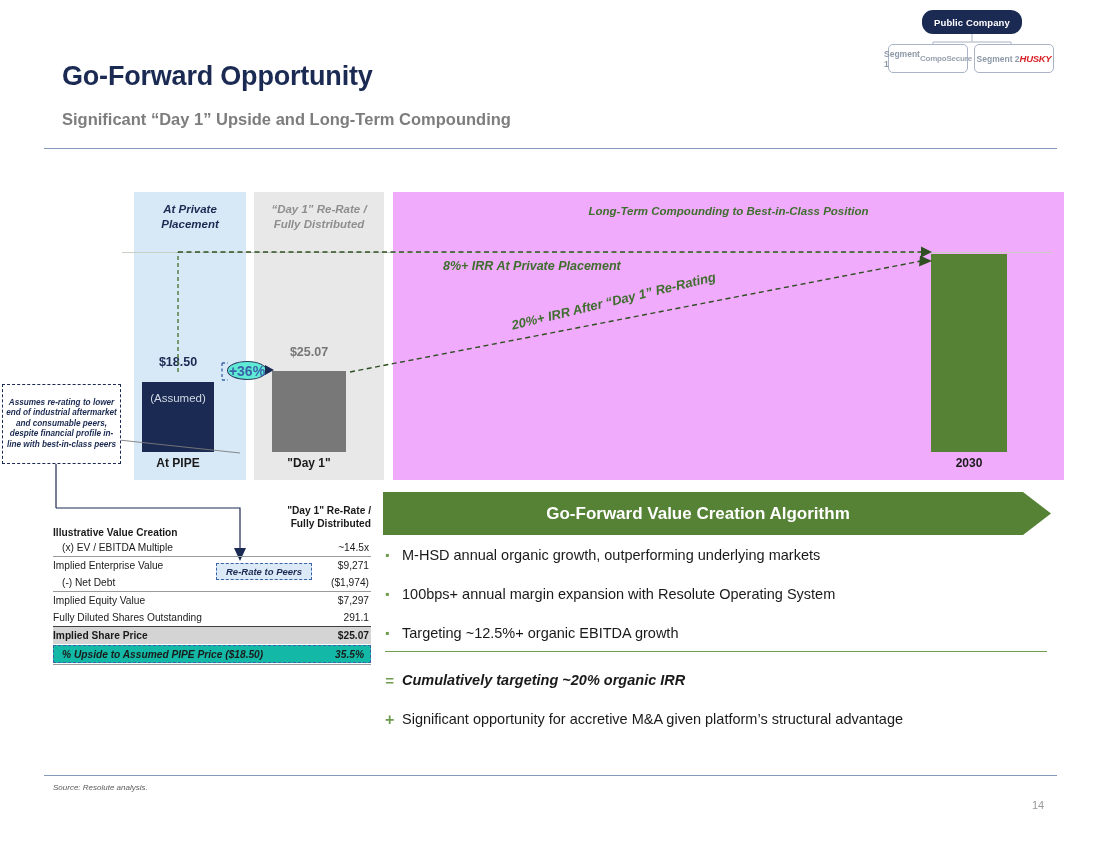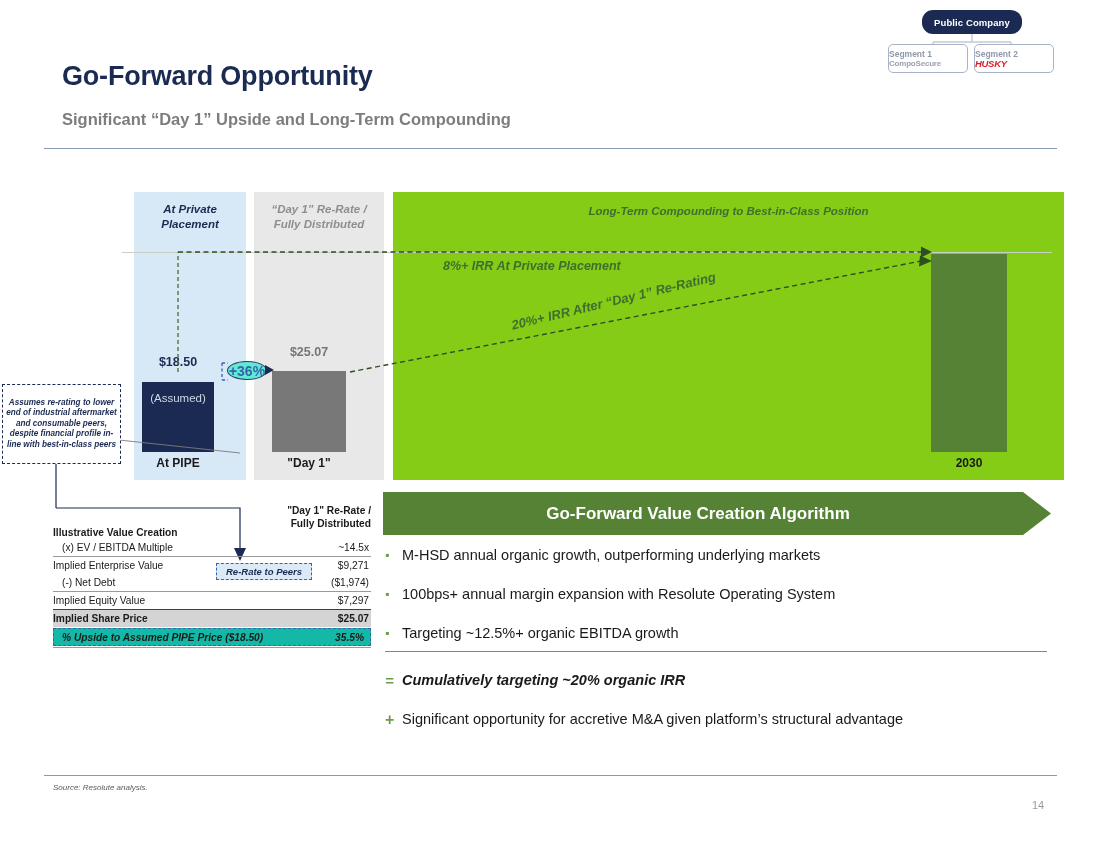--- a/index.html
+++ b/index.html
@@ -34,22 +34,22 @@
     position: absolute; left: 28px; top: 26px;
     width: 112px; height: 22px;
   }
   .logo-seg {
     position: absolute; top: 38px;
     width: 78px; height: 27px;
     background: #ffffff;
     border: 1px solid #a9b3c6;
     border-radius: 5px;
     z-index: 3;
-    display: flex; flex-direction: column;
-    justify-content: center;
+    display: flex; flex-direction: row;
+    align-items: center; justify-content: center;
   }
   .logo-seg.s1 { left: 0px; }
   .logo-seg.s2 { left: 86px; }
   .logo-seg-title {
     font-size: 8.5px; color: #8e99a8; font-weight: bold; line-height: 10px;
   }
   .logo-seg-brand {
     font-size: 8px; color: #9aa3b0; font-weight: bold; line-height: 10px;
     letter-spacing: -.2px;
   }
@@ -74,21 +74,21 @@
   }
 
   
   .chart-zone {
     position: absolute; left: 12px; top: 192px;
     width: 996px; height: 288px;
   }
   .col-panel { position: absolute; top: 0; height: 288px; }
   .col-pipe   { left: 122px; width: 112px; background: #d7e8f7; }
   .col-day1   { left: 242px; width: 130px; background: #e8e8e8; }
-  .col-lt     { left: 381px; width: 671px; background: #84cc16; }
+  .col-lt     { left: 381px; width: 671px; background: #f0abfc; }
 
   .col-head {
     position: absolute; top: 10px; width: 100%;
     text-align: center; font-size: 11.5px; font-weight: bold;
     font-style: italic; line-height: 15px;
   }
   .col-head.pipe { color: #1b2a52; }
   .col-head.day1 { color: #8e8e8e; }
   .col-head.lt   { color: #3f6e2e; top: 12px; }
 
@@ -382,20 +382,24 @@
     <span class="val">$9,271</span>
   </div>
   <div class="tbl-row indent">
     <span class="lbl">(-) Net Debt</span>
     <span class="val">($1,974)</span>
   </div>
   <div class="tbl-row rule-thin">
     <span class="lbl">Implied Equity Value</span>
     <span class="val">$7,297</span>
   </div>
+  <div class="tbl-row">
+    <span class="lbl">Fully Diluted Shares Outstanding</span>
+    <span class="val">291.1</span>
+  </div>
   <div class="tbl-row total">
     <span class="lbl">Implied Share Price</span>
     <span class="val">$25.07</span>
   </div>
   <div class="tbl-row upside">
     <span class="lbl">% Upside to Assumed PIPE Price ($18.50)</span>
     <span class="val">35.5%</span>
   </div>
   <div class="tbl-bottom-rule"></div>
 </div>

